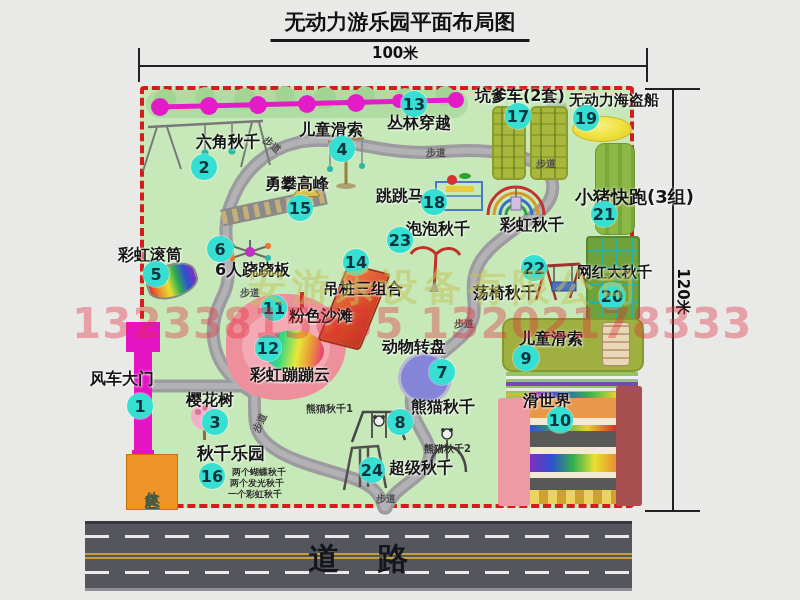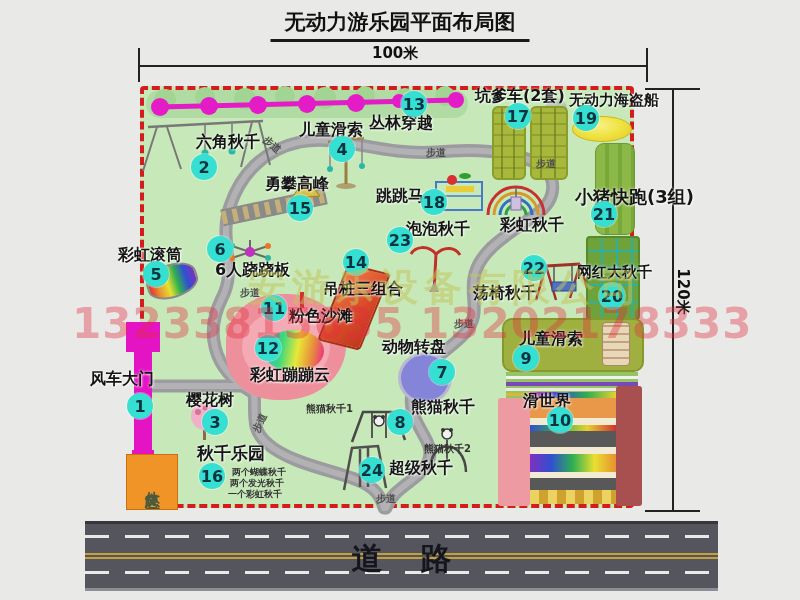--- a/index.html
+++ b/index.html
@@ -18,21 +18,21 @@
   .badge{position:absolute;width:26px;height:26px;border-radius:50%;background:#35dfd2;
          color:#0b3340;font-size:16px;font-weight:bold;display:flex;align-items:center;
          justify-content:center;z-index:31;box-shadow:0 0 0 1px rgba(255,255,255,.35);}
   .pathlbl{position:absolute;font-size:10px;font-weight:bold;color:#4c4c4c;z-index:29;
            white-space:nowrap;}
   .note{position:absolute;font-size:9px;font-weight:bold;color:#333;white-space:nowrap;z-index:30;}
   .wm-phone{position:absolute;left:72px;top:299px;width:680px;font-size:42px;font-weight:bold;
             color:rgba(225,45,60,.38);letter-spacing:1px;z-index:40;white-space:nowrap;}
   .wm-co{position:absolute;left:248px;top:262px;font-size:38px;font-weight:bold;
          color:rgba(196,196,90,.52);letter-spacing:6px;z-index:40;white-space:nowrap;}
-  #road{position:absolute;left:85px;top:521px;width:633px;height:64px;background:#55555d;
+  #road{position:absolute;left:85px;top:521px;width:547px;height:64px;background:#55555d;
         border-top:3px solid #36363c;border-bottom:3px solid #8e8e96;box-sizing:content-box;z-index:45;}
   .dashrow{position:absolute;left:0;width:100%;height:3px;
            background:repeating-linear-gradient(90deg,#e9e9e9 0 24px,transparent 24px 40px);}
   .yellowrow{position:absolute;left:0;width:100%;height:2px;background:#c3a03c;}
   #roadlabel{position:absolute;width:100%;text-align:center;top:14px;font-size:31px;
              font-weight:bold;color:#15151d;letter-spacing:38px;text-indent:38px;}
   .blob{position:absolute;z-index:20;}
   #restarea{display:flex;align-items:center;justify-content:center;}
   #restarea span{writing-mode:vertical-rl;font-size:15px;font-weight:bold;color:#4a5a3e;letter-spacing:2px;}
   svg{position:absolute;left:0;top:0;z-index:10;pointer-events:none;}
@@ -256,21 +256,21 @@
   <div class="lbl" style="left:186px;top:390px">樱花树</div>
   <div class="lbl" style="left:299px;top:120px">儿童滑索</div>
   <div class="lbl" style="left:118px;top:245px">彩虹滚筒</div>
   <div class="lbl" style="left:215px;top:260px">6人跷跷板</div>
   <div class="lbl" style="left:382px;top:337px">动物转盘</div>
   <div class="lbl" style="left:411px;top:397px">熊猫秋千</div>
   <div class="lbl" style="left:519px;top:329px">儿童滑索</div>
   <div class="lbl" style="left:523px;top:391px">滑世界</div>
   <div class="lbl" style="left:289px;top:306px">粉色沙滩</div>
   <div class="lbl" style="left:250px;top:365px">彩虹蹦蹦云</div>
-  <div class="lbl" style="left:369px;top:113px">丛林穿越</div>
+  <div class="lbl" style="left:387px;top:113px">丛林穿越</div>
   <div class="lbl" style="left:323px;top:279px">吊桩三组合</div>
   <div class="lbl" style="left:265px;top:174px">勇攀高峰</div>
   <div class="lbl f17" style="left:197px;top:442px">秋千乐园</div>
   <div class="lbl" style="left:475px;top:86px">坑爹车(2套)</div>
   <div class="lbl" style="left:376px;top:186px">跳跳马</div>
   <div class="lbl f15" style="left:569px;top:91px">无动力海盗船</div>
   <div class="lbl f15" style="left:577px;top:263px">网红大秋千</div>
   <div class="lbl f14" style="left:575px;top:185px">小猪快跑(3组)</div>
   <div class="lbl" style="left:473px;top:283px">荡椅秋千</div>
   <div class="lbl" style="left:406px;top:219px">泡泡秋千</div>

